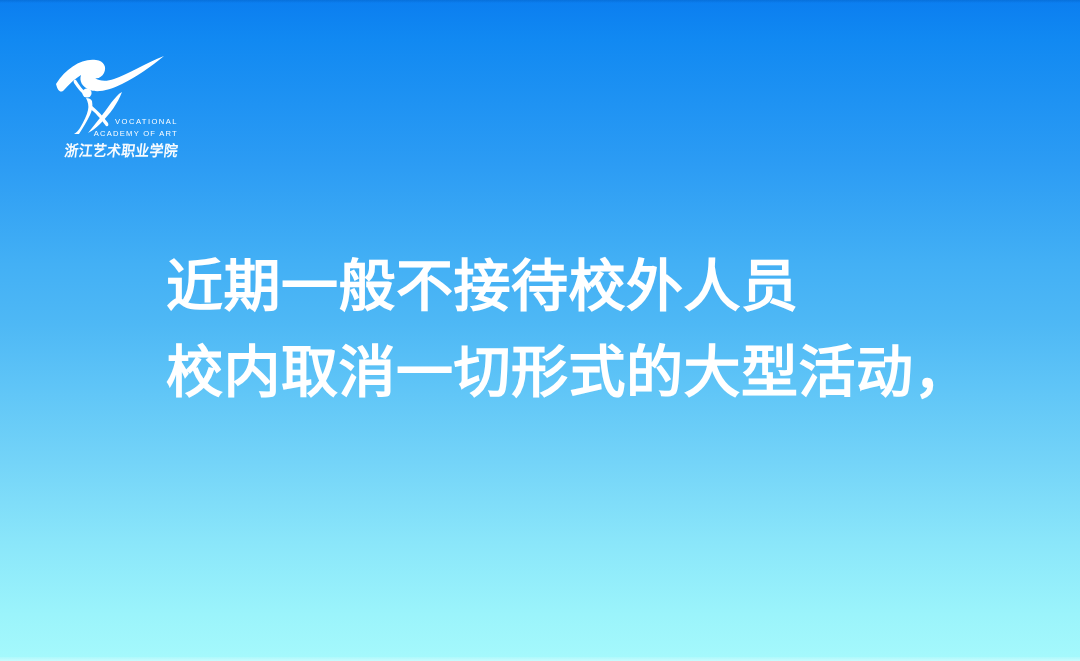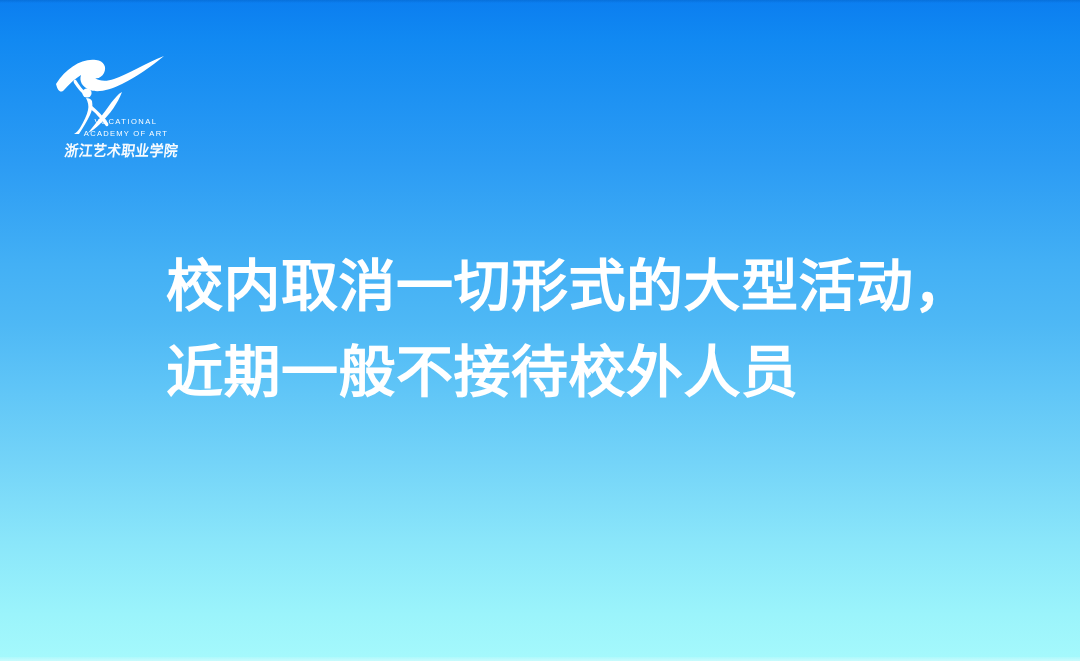--- a/index.html
+++ b/index.html
@@ -82,21 +82,21 @@
     display: block;
     width: 118px;
     height: 86px;
   }
 
   .logo-en {
     position: absolute;
     left: 22px;
     top: 68px;
     width: 104px;
-    text-align: center;
+    text-align: right;
     color: #ffffff;
     font-size: 7.6px;
     line-height: 11.5px;
     letter-spacing: 1.45px;
     font-weight: 400;
     white-space: nowrap;
   }
 
   .logo-en-line2 {
     letter-spacing: 1.25px;
@@ -205,18 +205,18 @@
 
     <div class="logo-en">
       <div>VOCATIONAL</div>
       <div class="logo-en-line2">ACADEMY OF ART</div>
     </div>
 
     <div class="logo-cn">浙江艺术职业学院</div>
   </div>
 
   <div class="headline">
+    <div class="headline-line">近期一般不接待校外人员</div>
     <div class="headline-line">校内取消一切形式的大型活动，</div>
-    <div class="headline-line">近期一般不接待校外人员</div>
   </div>
 
   <div class="poster-bottom-edge"></div>
 </div>
 
 </body></html>

